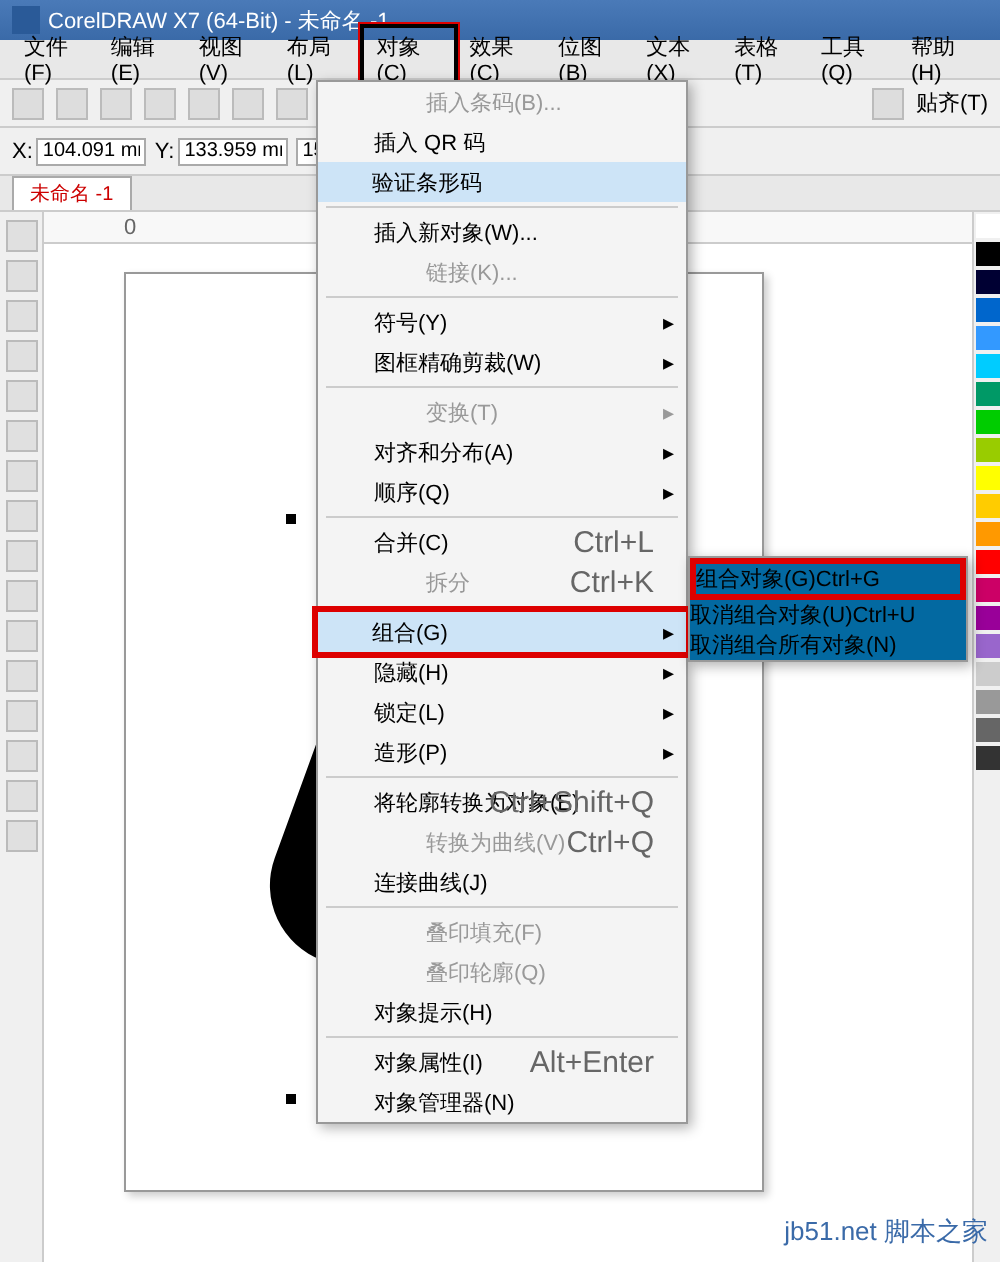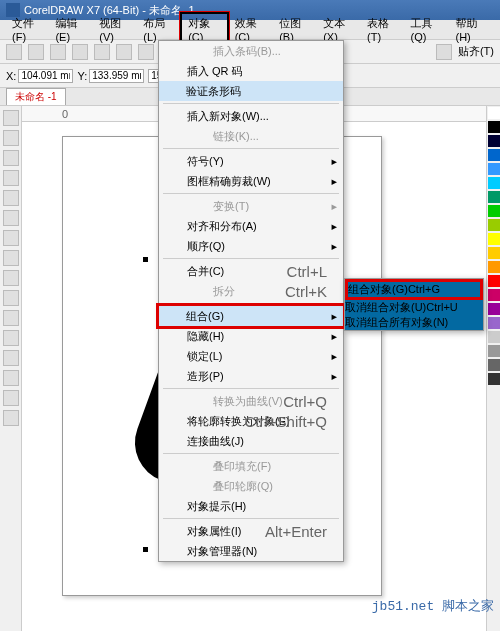--- a/index.html
+++ b/index.html
@@ -33,21 +33,21 @@
 .dropdown .item{height:20px;display:flex;align-items:center;padding:0 24px 0 28px;position:relative;}
 .dropdown .item.disabled{color:#999;margin-left:26px;}
 .dropdown .item.hover{background:#cde4f7;padding-left:27px;}
 .dropdown .item .arrow{position:absolute;right:6px;}
 .dropdown .item .sc{position:absolute;right:16px;font-size:15px;color:#666;}
 .dropdown .item .ic{position:absolute;left:6px;width:14px;height:14px;}
 .dropdown .sep{height:1px;background:#ccc;margin:2px 4px;}
 .dropdown .hlbox{border:3px solid #d00;margin:-3px;}
 .submenu{position:absolute;left:344px;top:232px;width:140px;background:#0369a1;border:1px solid #999;box-shadow:2px 2px 6px rgba(0,0,0,.3);z-index:11;margin-top:46px;}
 .submenu .hlbox{border:3px solid #d00;}
-.watermark{position:absolute;right:6px;bottom:16px;color:#3a6aa8;font-size:13px;z-index:20;font-family:Liberation Mono, monospace;}
+.watermark{position:absolute;right:6px;bottom:6px;color:#3a6aa8;font-size:13px;z-index:20;}
 </style>
 </head>
 <body>
 
 <div class="titlebar">
   <div class="logo"></div>
   <span>CorelDRAW X7 (64-Bit) - 未命名 -1</span>
 </div>
 
 <div class="menubar">
@@ -240,29 +240,29 @@
       <span class="ic"></span>
       <span>锁定(L)</span>
       <span class="arrow">▸</span>
     </div>
     <div class="item">
       <span class="ic"></span>
       <span>造形(P)</span>
       <span class="arrow">▸</span>
     </div>
     <div class="sep"></div>
+    <div class="item">
+      <span class="ic"></span>
+      <span>将轮廓转换为对象(E)</span>
+      <span class="sc">Ctrl+Shift+Q</span>
+    </div>
     <div class="item disabled">
       <span class="ic"></span>
       <span>转换为曲线(V)</span>
       <span class="sc">Ctrl+Q</span>
-    </div>
-    <div class="item">
-      <span class="ic"></span>
-      <span>将轮廓转换为对象(E)</span>
-      <span class="sc">Ctrl+Shift+Q</span>
     </div>
     <div class="item">
       <span class="ic"></span>
       <span>连接曲线(J)</span>
     </div>
     <div class="sep"></div>
     <div class="item disabled">
       <span class="ic"></span>
       <span>叠印填充(F)</span>
     </div>

